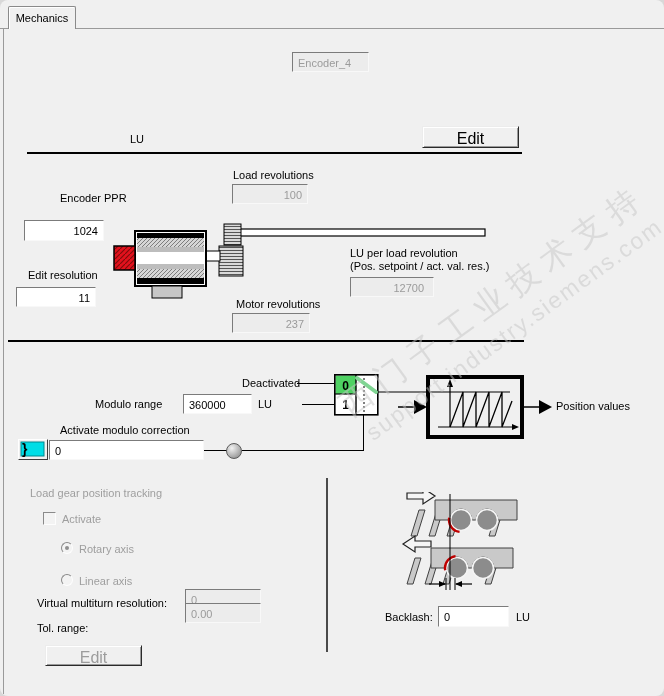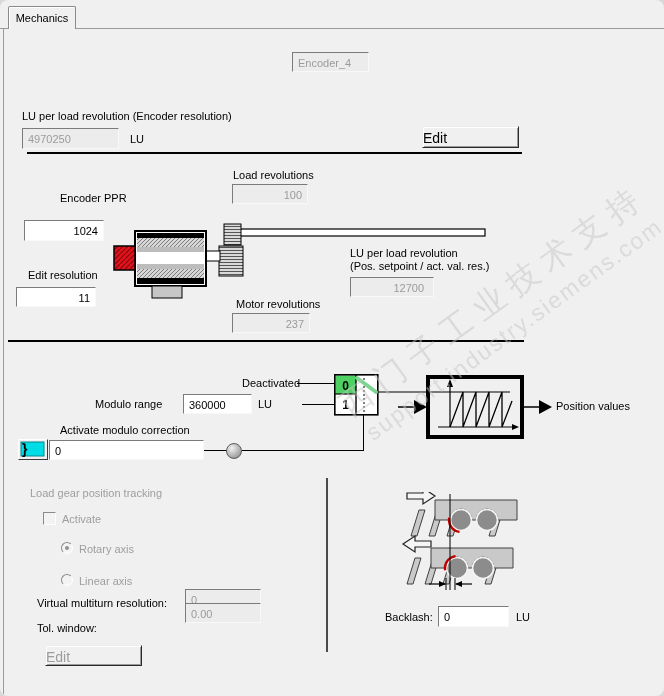--- a/index.html
+++ b/index.html
@@ -9,22 +9,22 @@
   .dim{color:#9e9e9e;}
   .fld{position:absolute;box-sizing:border-box;border:1px solid;
        border-color:#7b7b7b #f8f8f8 #f8f8f8 #7b7b7b;background:#fff;
        font-family:"Liberation Sans",sans-serif;font-size:11px;color:#000;
        padding:1px 5px 0 5px;outline:none;}
   .fld.dis{background:#ececec;color:#9b9b9b;}
   .fld.right{text-align:right;}
   .btn{position:absolute;box-sizing:border-box;background:#f0f0f0;border:1px solid;
        border-color:#ececec #2a2a2a #2a2a2a #ececec;
        box-shadow:inset 1px 1px 0 #ffffff, inset -1px -1px 0 #9a9a9a;
-       font-family:"Liberation Sans",sans-serif;font-size:14px;color:#000;
-       text-align:left;padding-top:3px;cursor:default;}
+       font-family:"Liberation Sans",sans-serif;font-size:16px;color:#000;
+       text-align:center;padding-top:3px;cursor:default;}
   .btn.dis{color:#9c9c9c;}
   .hline{position:absolute;background:#000;height:2px;}
   .hairline{position:absolute;background:#000;height:1px;}
   .vhair{position:absolute;background:#000;width:1px;}
   .tabline{position:absolute;left:0;top:28px;width:664px;height:1px;background:#9a9a9a;}
   .winborder{position:absolute;left:3px;top:28px;width:1px;height:666px;background:#9a9a9a;}
   .tab{position:absolute;left:8px;top:6px;width:68px;height:23px;box-sizing:border-box;
        background:#f0f0f0;border:1px solid #8a8a8a;border-bottom:none;
        border-top-left-radius:2px;border-top-right-radius:2px;
        box-shadow:inset 1px 1px 0 #ffffff;text-align:center;padding-top:5px;z-index:5;}
@@ -51,22 +51,20 @@
 <body>
 
 <div class="screen">
 
   <div class="tabline"></div>
   <div class="winborder"></div>
   <div class="tab">Mechanics</div>
 
   <input class="fld dis" style="left: 292px; top: 52px; width: 77px; height: 20px;" value="Encoder_4">
 
-  <div class="lbl" style="left:22px;top:110px;">LU per load revolution (Encoder resolution)</div>
-  <input class="fld dis" style="left: 22px; top: 128px; width: 97px; height: 21px;" value="4970250">
   <div class="lbl" style="left:130px;top:133px;">LU</div>
   <div class="btn" style="left:422px;top:126px;width:97px;height:22px;">Edit</div>
 
   <div class="hline" style="left:27px;top:152px;width:495px;"></div>
 
   <div class="lbl" style="left:233px;top:169px;">Load revolutions</div>
   <input class="fld dis right" style="left: 232px; top: 184px; width: 76px; height: 20px;" value="100">
 
   <div class="lbl" style="left:28px;top:192px;margin-left:32px;">Encoder PPR</div>
   <input class="fld right" style="left: 24px; top: 220px; width: 80px; height: 21px;" value="1024">
@@ -185,21 +183,21 @@
     <div class="dot"></div>
   </div>
   <div class="lbl dim" style="left:79px;top:543px;">Rotary axis</div>
 
   <div class="radio" style="left:61px;top:574px;"></div>
   <div class="lbl dim" style="left:79px;top:575px;">Linear axis</div>
 
   <div class="lbl" style="left:37px;top:597px;">Virtual multiturn resolution:</div>
   <input class="fld dis" style="left: 185px; top: 589px; width: 76px; height: 20px;" value="0">
 
-  <div class="lbl" style="left:37px;top:622px;">Tol. window:</div>
+  <div class="lbl" style="left:37px;top:622px;">Tol. range:</div>
   <input class="fld dis" style="left: 185px; top: 596px; width: 76px; height: 20px; margin-top: 7px;" value="0.00">
 
   <div class="btn dis" style="left:45px;top:645px;width:97px;height:21px;">Edit</div>
 
   <div class="divider" style="left:326px;top:478px;width:2px;height:174px;"></div>
 
   <svg style="left:393px;top:492px;" width="150" height="105" viewBox="0 0 150 105">
 
     <g transform="translate(6,2)">
       <polygon points="12,42 20,16 26,16 18,42" fill="#c9c9c9" stroke="#404040"></polygon>

